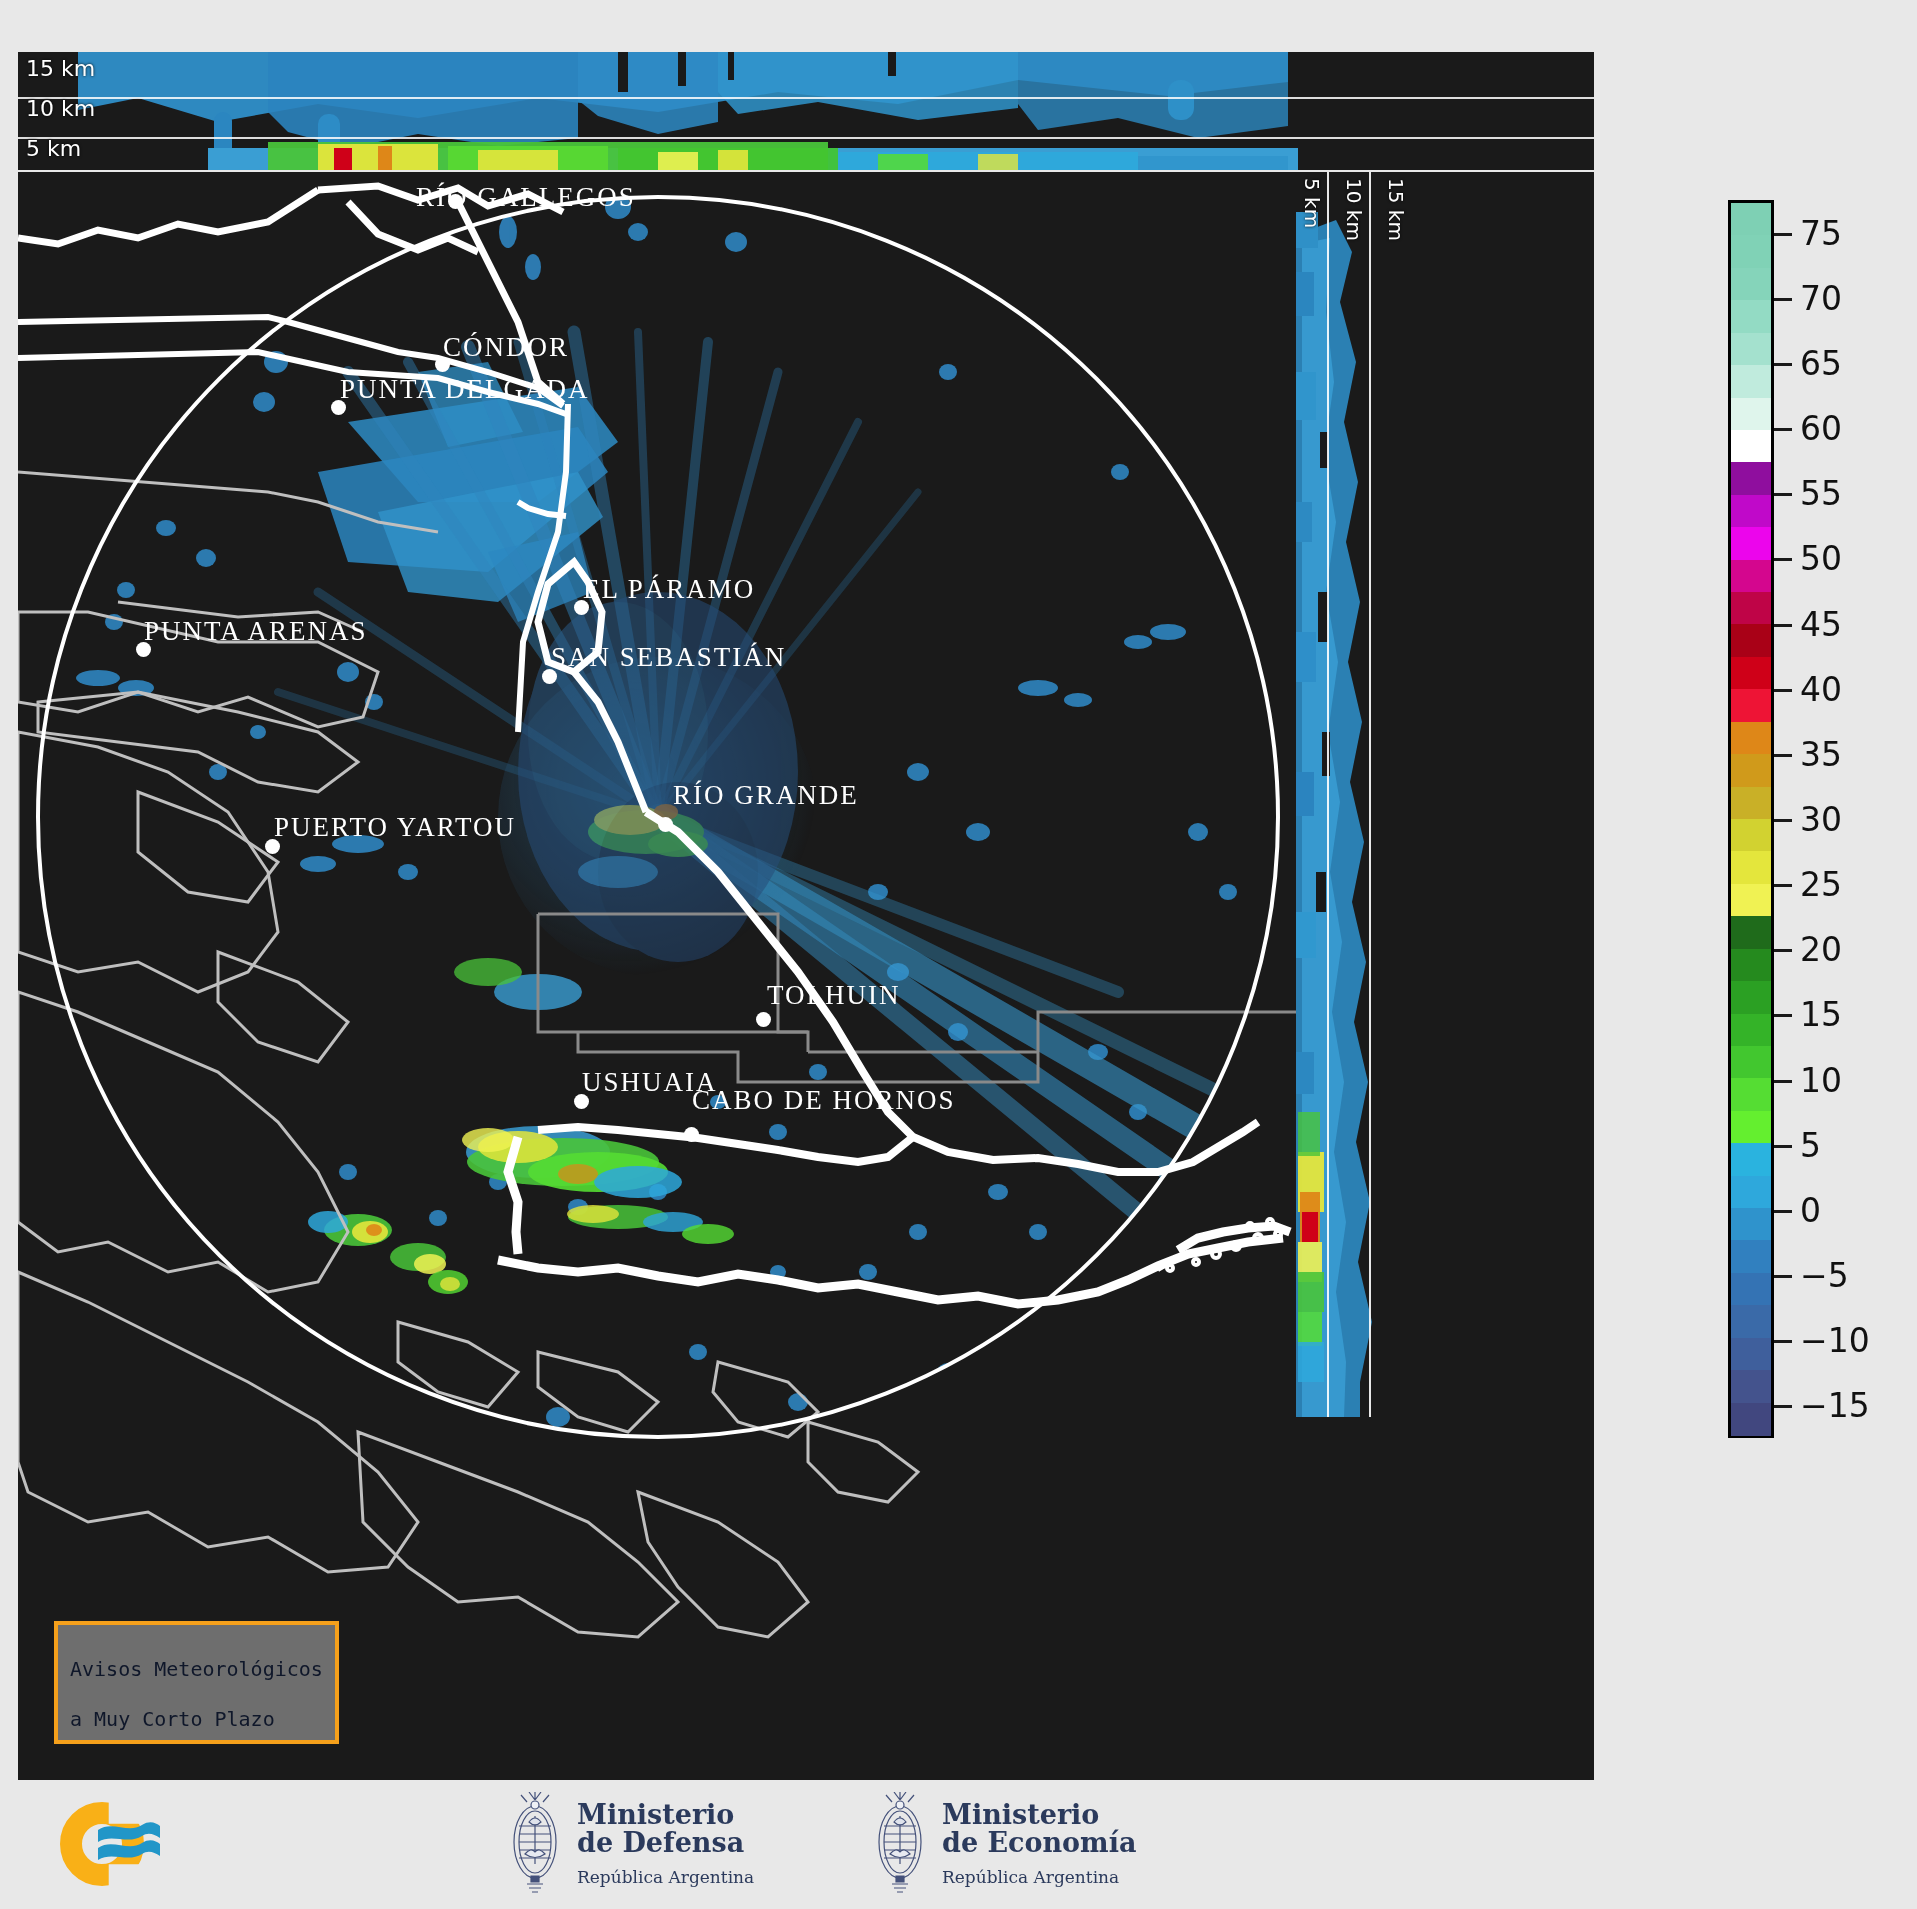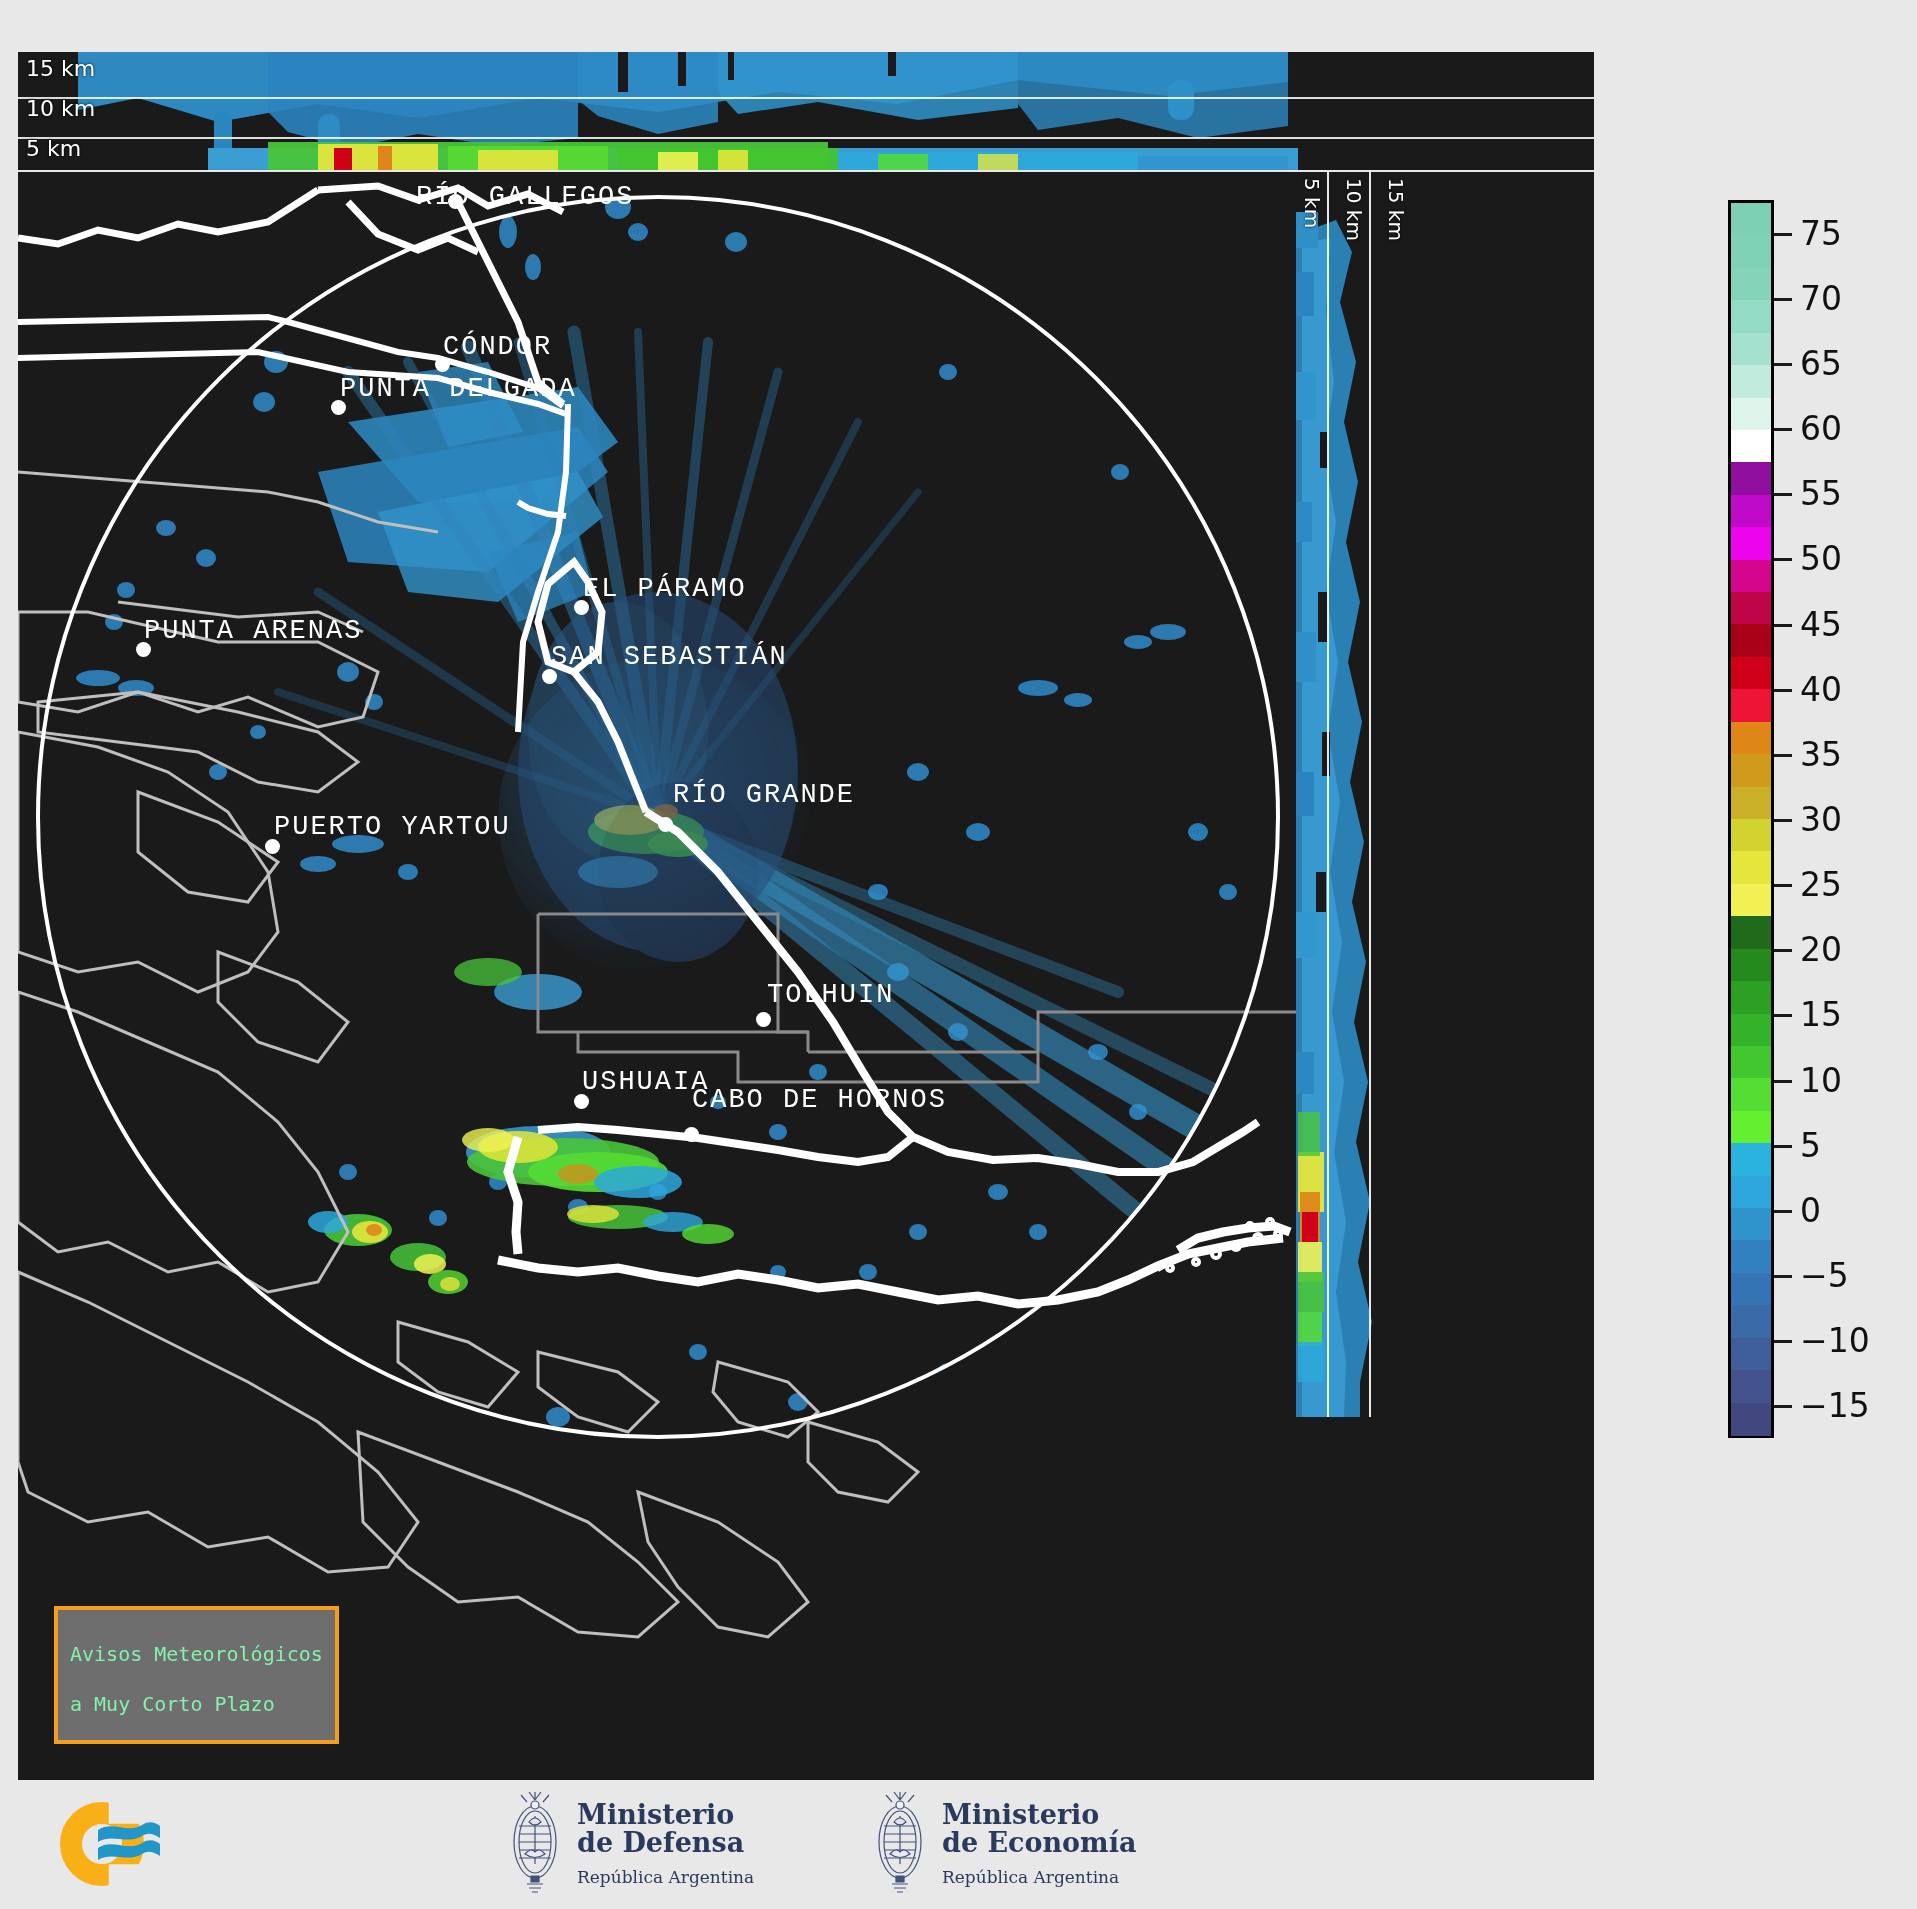--- a/index.html
+++ b/index.html
@@ -48,41 +48,41 @@
     left: 18px; top: 172px;
     width: 1576px; height: 1608px;
     background: #1a1a1a;
     overflow: hidden;
   }
   #ppi svg { position: absolute; left: 0; top: 0; }
 
   .city-label {
     position: absolute;
     color: #ffffff;
-    font-family: Liberation Mono, monospace;
+    font-family: Liberation Serif, serif;
     font-size: 27px;
     letter-spacing: 2px;
     white-space: nowrap;
     pointer-events: none;
   }
   .city-dot {
     position: absolute;
     width: 15px; height: 15px;
     background: #ffffff;
     border-radius: 50%;
   }
 
   
   #warn {
     position: absolute;
     left: 36px; bottom: 36px;
     background: #6e6e6e;
     border: 4px solid #f5a01b;
-    padding: 7px 12px 23px 12px;
-    color: #86efac;
+    padding: 7px 12px 8px 12px;
+    color: #0f172a;
     font-family: "DejaVu Sans Mono", monospace;
     font-size: 20px;
     line-height: 1.25;
     white-space: pre-line;
   }
 
   
   #xsec-right {
     position: absolute;
     left: 1296px; top: 172px;

